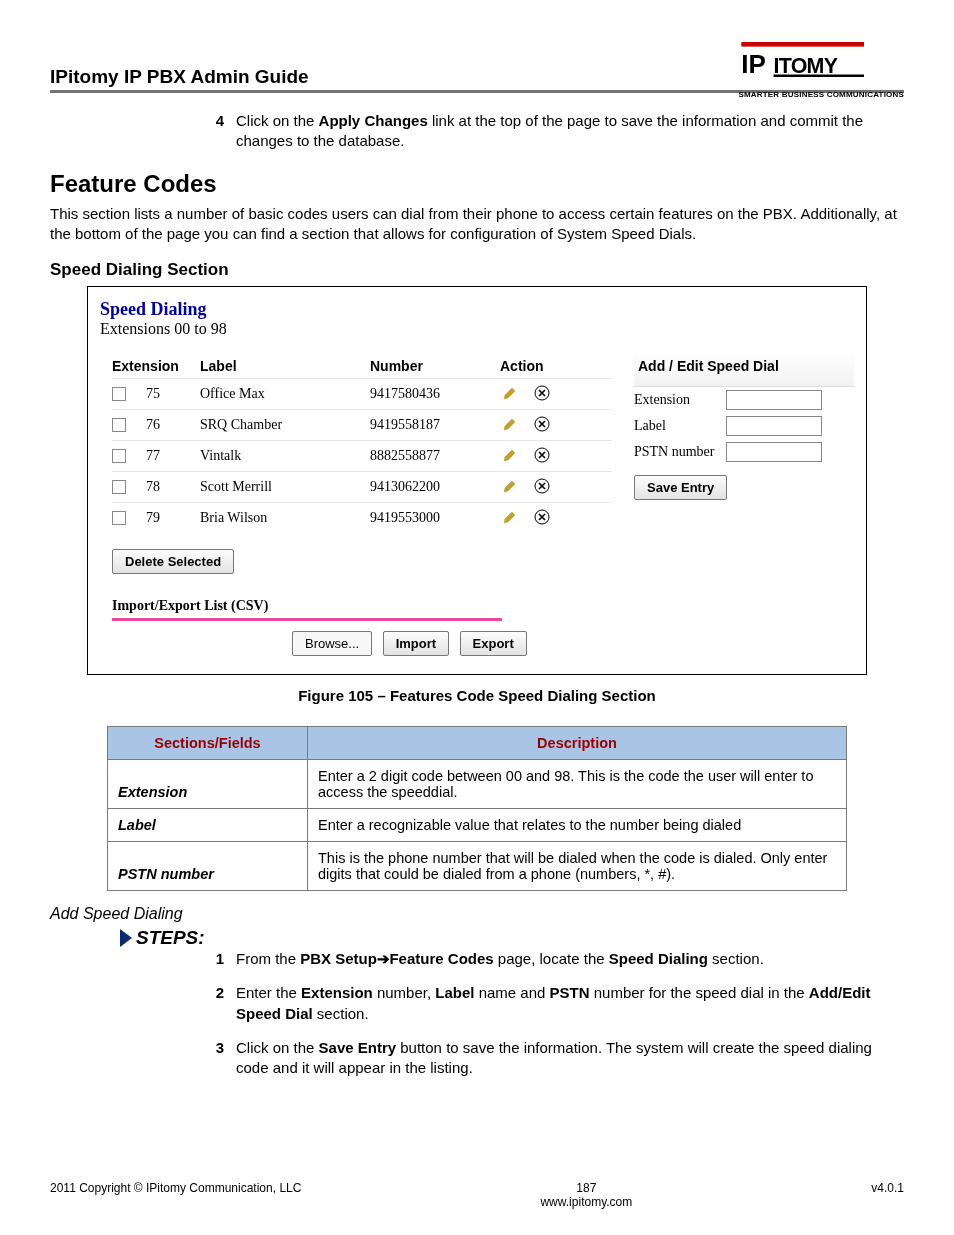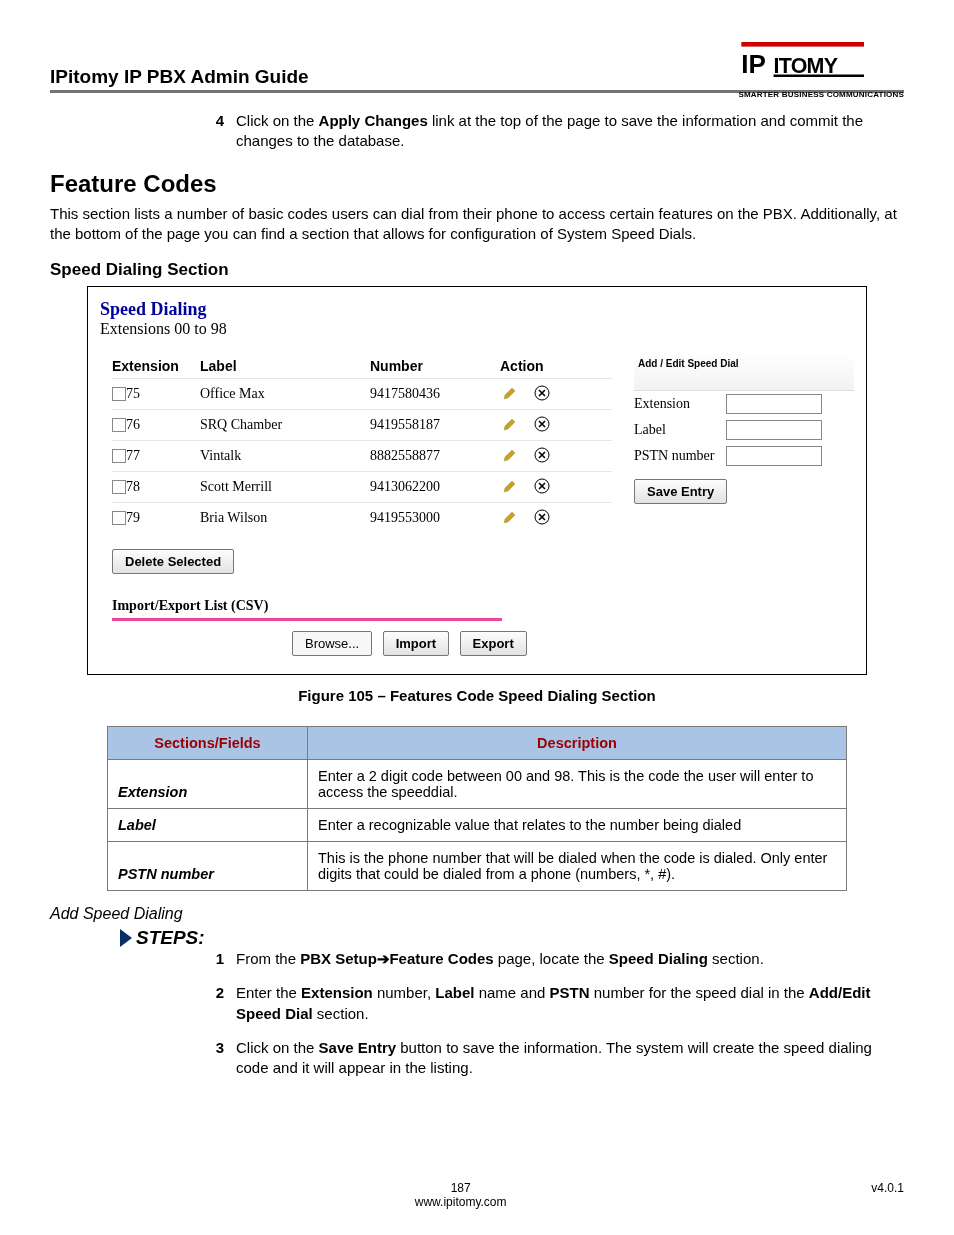--- a/index.html
+++ b/index.html
@@ -107,21 +107,21 @@
   .c-num { width: 130px; }
   .c-act { width: 70px; text-align: left; }
   .row {
     display: flex;
     align-items: center;
     font-size: 14px;
     padding: 4px 0;
     border-top: 1px solid #e6e6e6;
     font-family: "Times New Roman", Times, serif;
   }
-  .row .c-ext { display: flex; align-items: center; gap: 0; }
+  .row .c-ext { display: flex; align-items: center; gap: 20px; }
   .chk {
     width: 14px; height: 14px;
     border: 1px solid #888;
     background: #fff;
     display: inline-block;
   }
   .ico-btn {
     width: 20px; height: 20px;
     display: inline-flex;
     align-items: center;
@@ -146,22 +146,22 @@
     font-weight: bold;
     font-size: 14px;
     margin-top: 20px;
     padding: 4px 0;
     border-bottom: 3px solid #ec4899;
     width: 390px;
     font-family: "Times New Roman", Times, serif;
   }
   .addedit-head {
     font-weight: bold;
-    font-size: 10px;
-    padding: 6px 0 21px 4px;
+    font-size: 14px;
+    padding: 6px 0 12px 4px;
     border-bottom: 1px solid #ddd;
     background: linear-gradient(#fff,#f2f2f2);
   }
   .formrow {
     display: flex;
     align-items: center;
     font-size: 14px;
     font-family: "Times New Roman", Times, serif;
     padding: 3px 0;
   }
@@ -455,20 +455,21 @@
     </div>
     <div class="ol-item">
       <div class="ol-num">3</div>
       <div class="ol-body">
         <span>Click on the </span><b>Save Entry</b><span> button to save the information. The system will create the speed dialing code and it will appear in the listing.</span>
       </div>
     </div>
   </div>
 
   <div class="footer">
+    <div>2011 Copyright © IPitomy Communication, LLC</div>
     <div class="mid">
       <div>187</div>
       <div>www.ipitomy.com</div>
     </div>
     <div>v4.0.1</div>
   </div>
 
 </div>
 
 </body></html>

